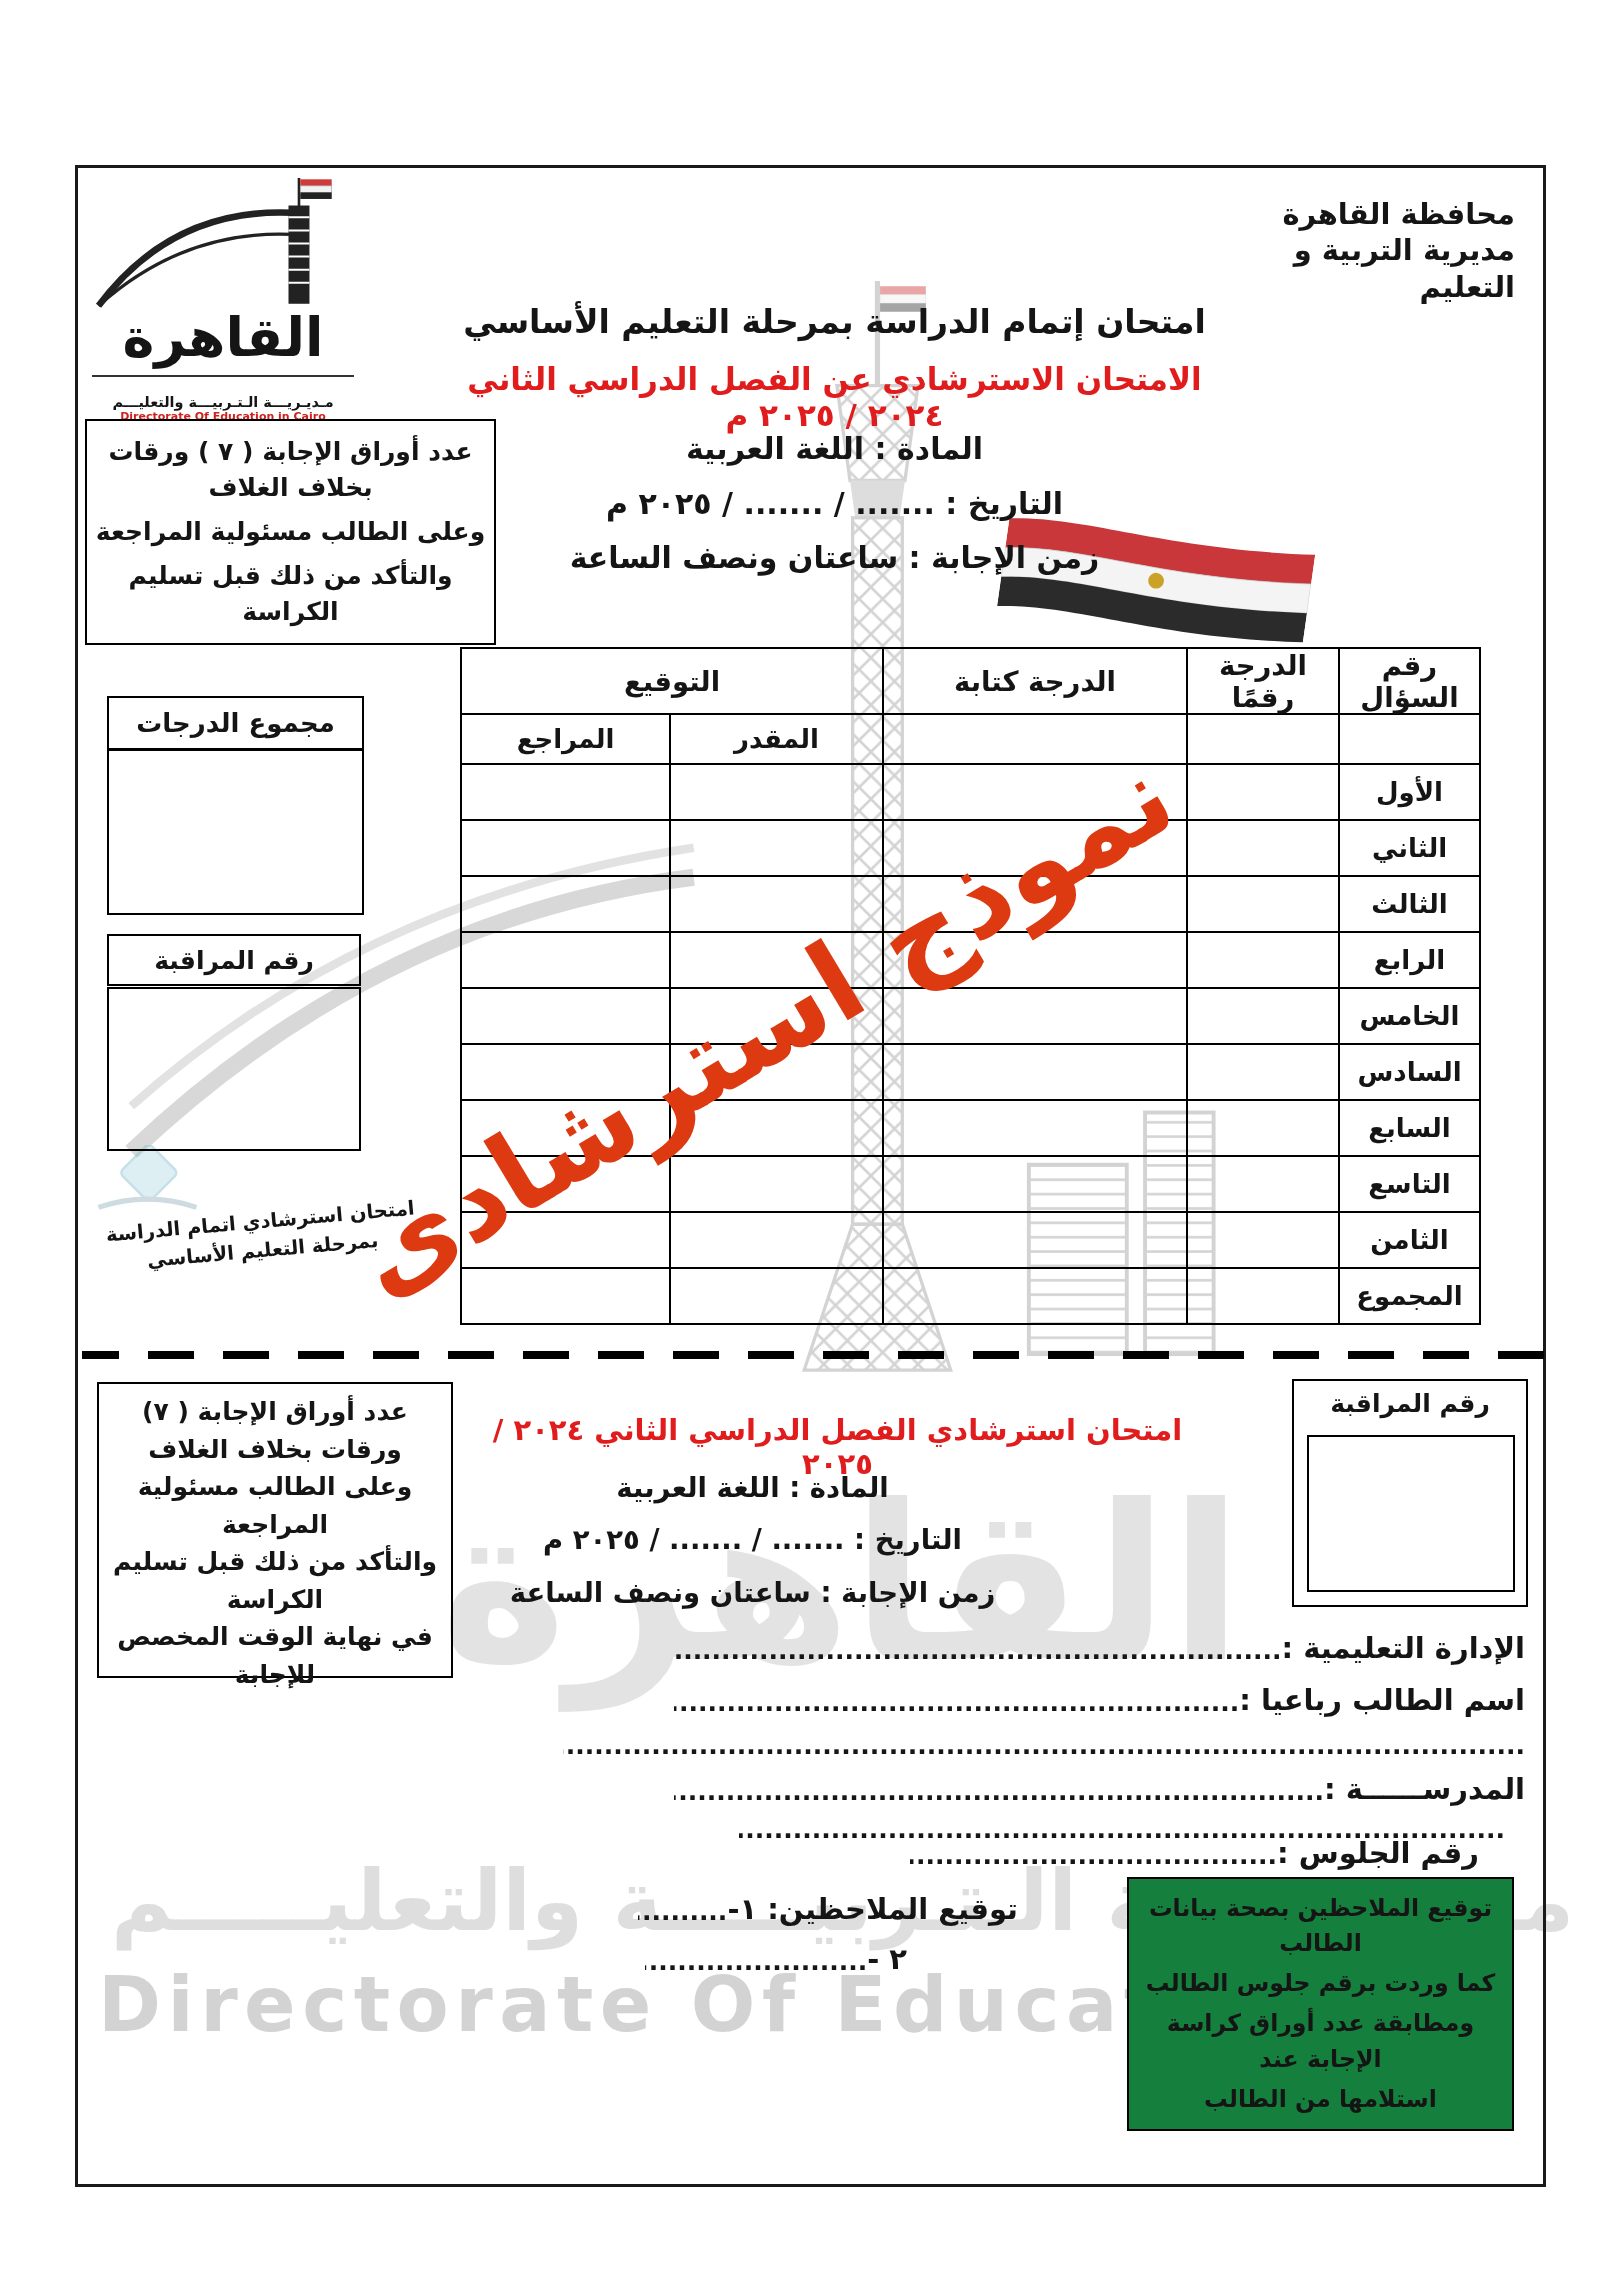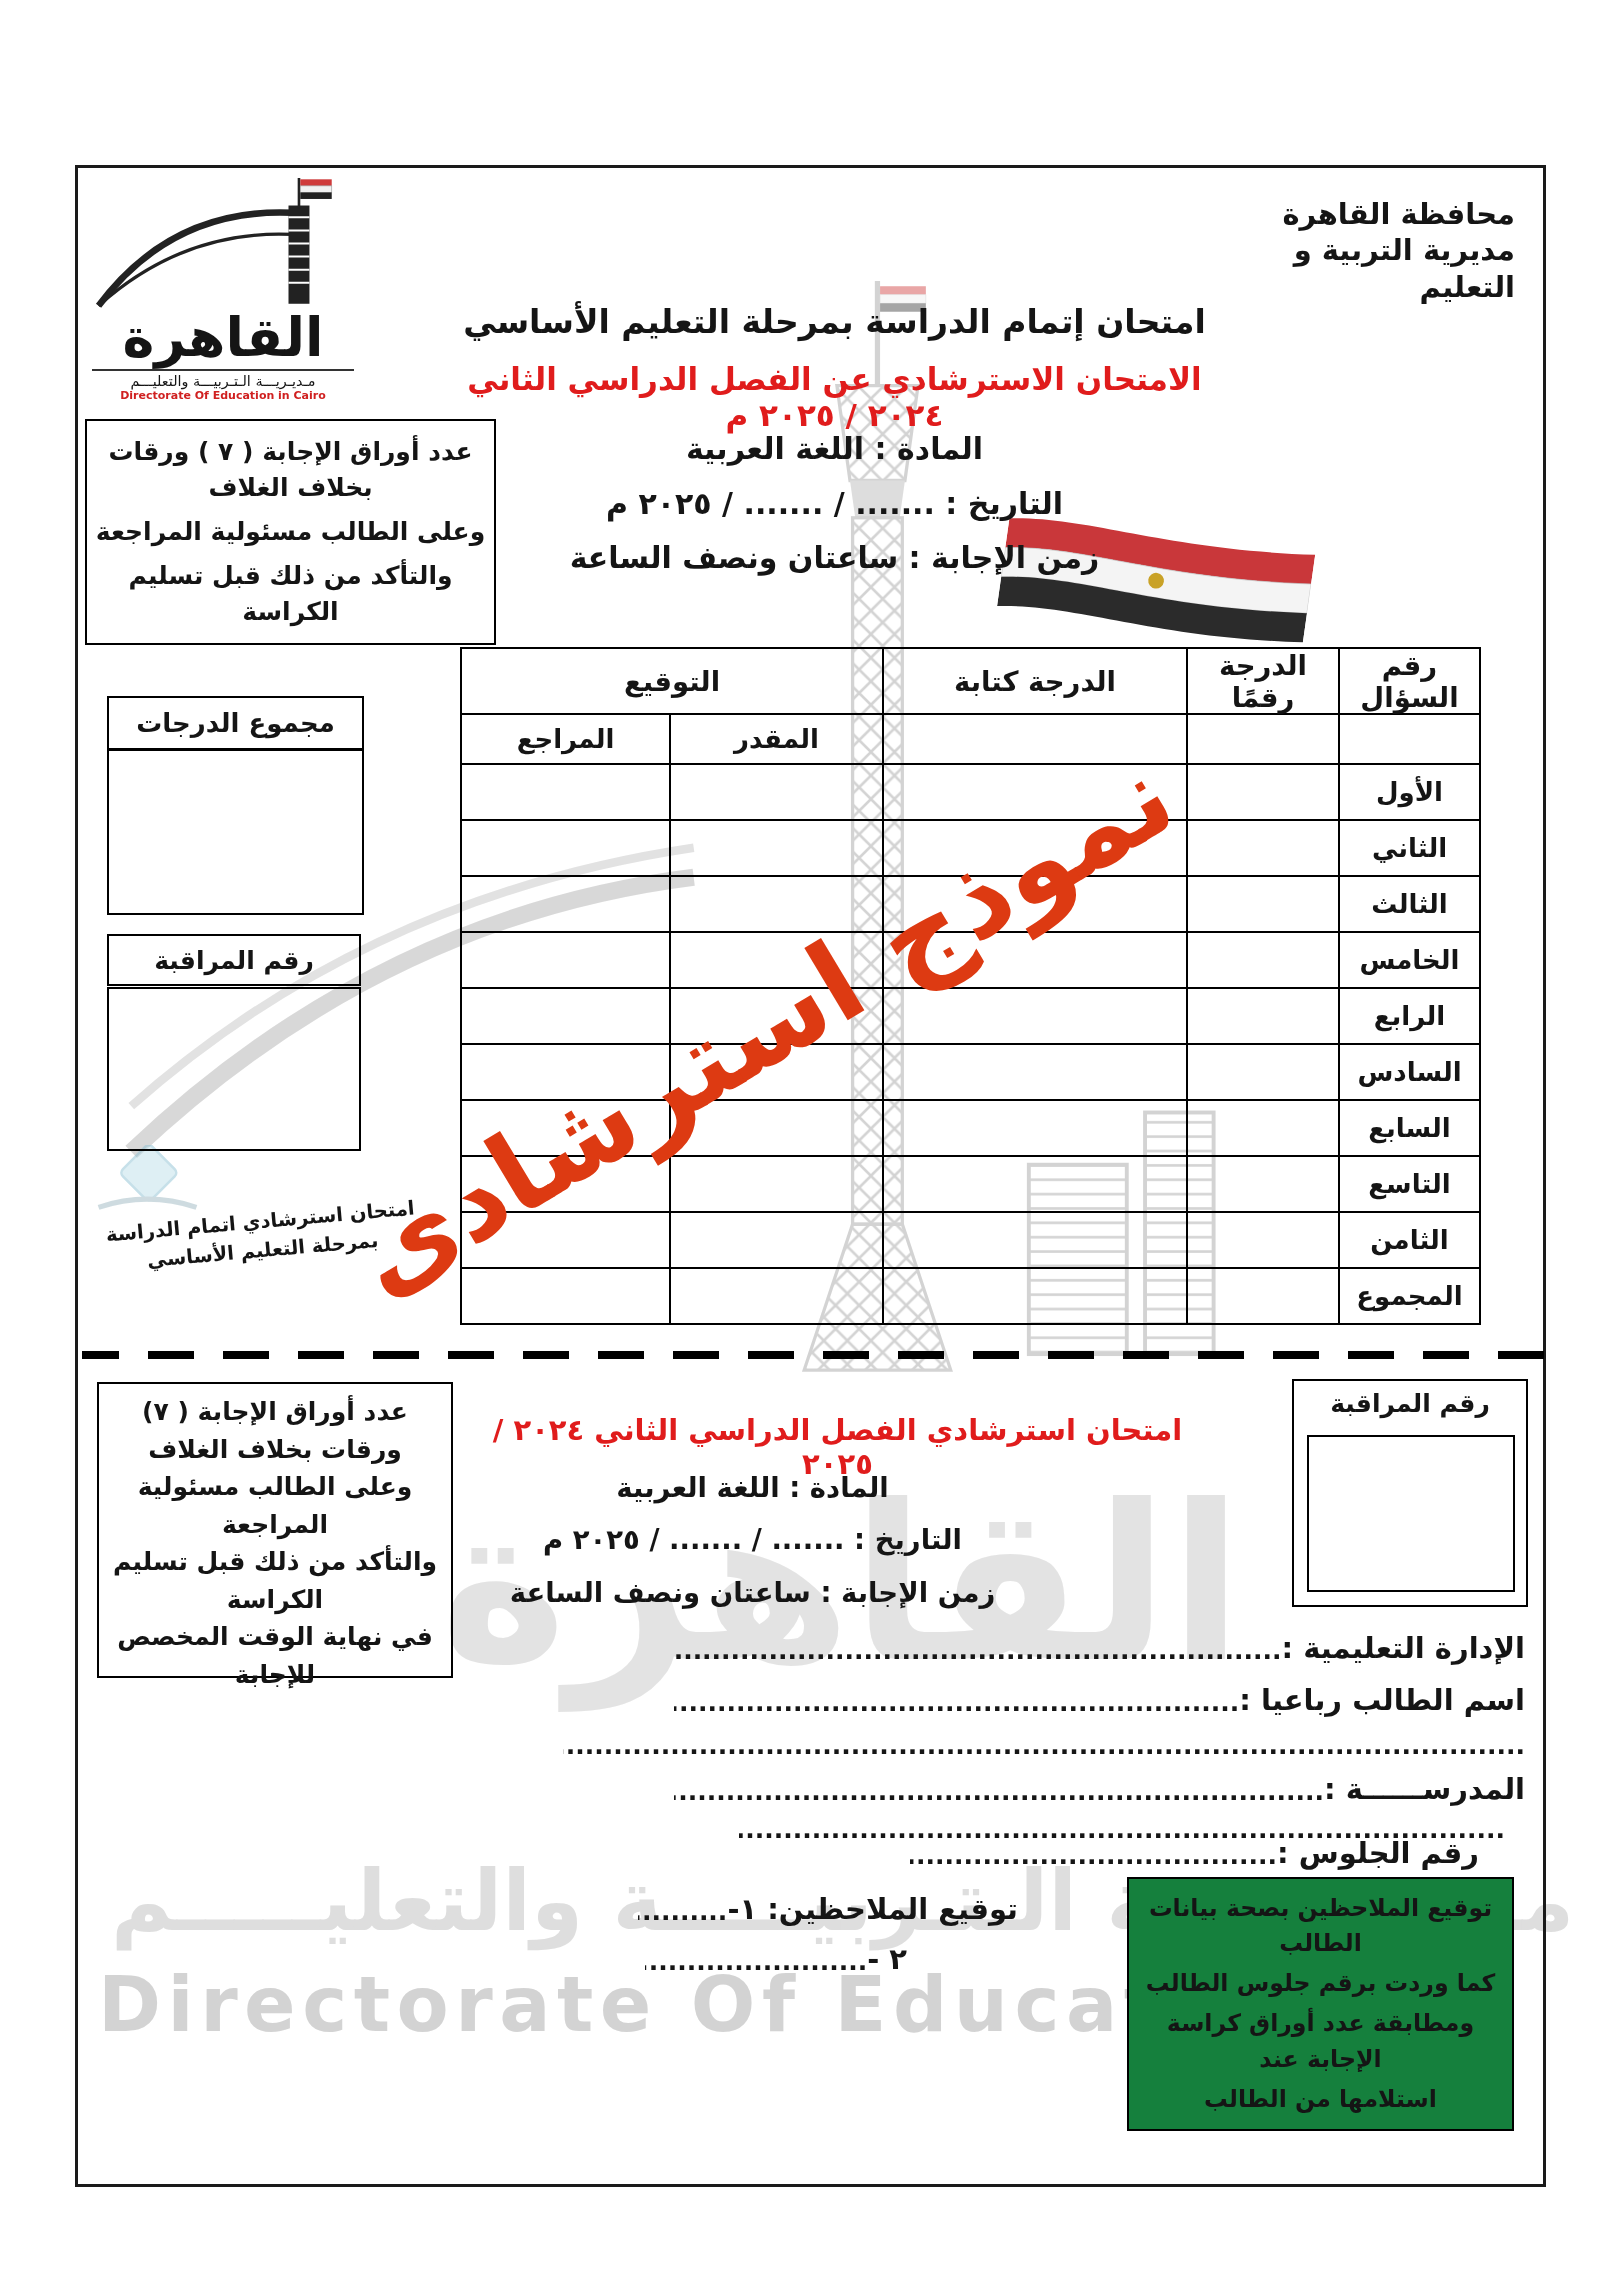--- a/index.html
+++ b/index.html
@@ -12,21 +12,21 @@
   .frame { border:3.9px solid #1a1a1a; z-index:3; }
 
   
   .wm { z-index:1; pointer-events:none; }
   .wm-text { color:#c9c9c9; font-weight:700; white-space:nowrap; }
 
   
   .hdr-right { font-size:29px; font-weight:700; text-align:right; line-height:1.25; z-index:10; }
   .logo-box { z-index:10; text-align:center; }
   .logo-title { font-size:54px; font-weight:700; line-height:1.0; }
-  .logo-sub { font-size:14.4px; font-weight:400; border-top:2px solid #333; margin-top:4px; padding-top:2px; }
+  .logo-sub { font-size:14.4px; font-weight:700; border-top:2px solid #333; margin-top:10px; padding-top:17px; }
   .logo-cap { font-size:11px; font-weight:700; color:#d02020; }
 
   .title-line { z-index:10; font-weight:700; text-align:center; }
 
   .notes-box { border:2.6px solid #000; font-weight:700; text-align:center; z-index:10;
                display:flex; flex-direction:column; justify-content:space-around; padding:9.2px 6.5px; }
 
   
   table.grade { border-collapse:collapse; z-index:5; position:absolute; table-layout:fixed; background:transparent; }
   table.grade td { border:2px solid #000; text-align:center; vertical-align:middle;
@@ -195,28 +195,28 @@
           <td></td>
         </tr>
     <tr class="dr">
           <td>الثالث</td>
           <td></td>
           <td></td>
           <td></td>
           <td></td>
         </tr>
     <tr class="dr">
+          <td>الرابع</td>
+          <td></td>
+          <td></td>
+          <td></td>
+          <td></td>
+        </tr>
+    <tr class="dr">
           <td>الخامس</td>
-          <td></td>
-          <td></td>
-          <td></td>
-          <td></td>
-        </tr>
-    <tr class="dr">
-          <td>الرابع</td>
           <td></td>
           <td></td>
           <td></td>
           <td></td>
         </tr>
     <tr class="dr">
           <td>السادس</td>
           <td></td>
           <td></td>
           <td></td>

